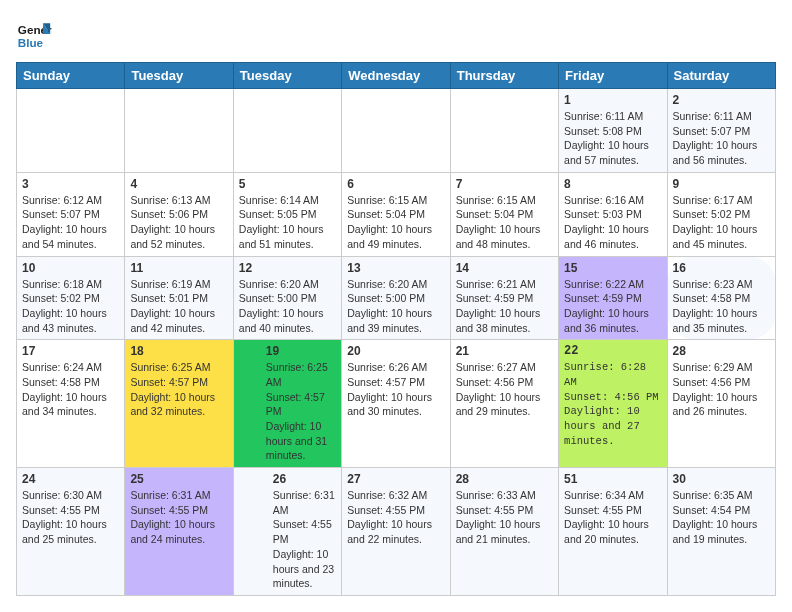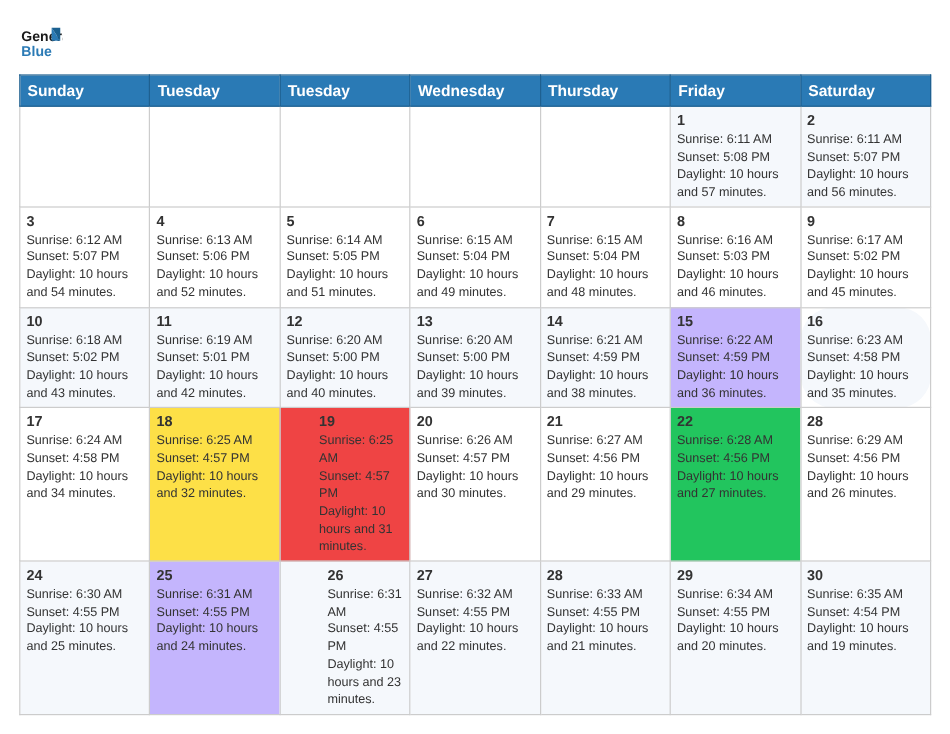--- a/index.html
+++ b/index.html
@@ -188,33 +188,33 @@
       </tr>
       <tr>
         <td style="background-color: rgb(255, 255, 255);">
           <span class="day-num">17</span>
           <div class="cell-content">Sunrise: 6:24 AM<br>Sunset: 4:58 PM<br>Daylight: 10 hours and 34 minutes.</div>
         </td>
         <td style="background-color: #fde047;">
           <span class="day-num">18</span>
           <div class="cell-content">Sunrise: 6:25 AM<br>Sunset: 4:57 PM<br>Daylight: 10 hours and 32 minutes.</div>
         </td>
-        <td style="background-color: #ef4444; padding-left: 32px;">
+        <td style="background-color: #22c55e; padding-left: 32px;">
           <span class="day-num">19</span>
           <div class="cell-content">Sunrise: 6:25 AM<br>Sunset: 4:57 PM<br>Daylight: 10 hours and 31 minutes.</div>
         </td>
         <td style="background-color: rgb(255, 255, 255);">
           <span class="day-num">20</span>
           <div class="cell-content">Sunrise: 6:26 AM<br>Sunset: 4:57 PM<br>Daylight: 10 hours and 30 minutes.</div>
         </td>
         <td style="background-color: rgb(255, 255, 255);">
           <span class="day-num">21</span>
           <div class="cell-content">Sunrise: 6:27 AM<br>Sunset: 4:56 PM<br>Daylight: 10 hours and 29 minutes.</div>
         </td>
-        <td style="background-color: #22c55e;">
+        <td style="background-color: #bef264; font-family: Liberation Mono, monospace;">
           <span class="day-num">22</span>
           <div class="cell-content">Sunrise: 6:28 AM<br>Sunset: 4:56 PM<br>Daylight: 10 hours and 27 minutes.</div>
         </td>
         <td style="background-color: rgb(255, 255, 255);">
           <span class="day-num">28</span>
           <div class="cell-content">Sunrise: 6:29 AM<br>Sunset: 4:56 PM<br>Daylight: 10 hours and 26 minutes.</div>
         </td>
       </tr>
       <tr>
         <td style="background-color: rgb(245, 248, 252);">
@@ -231,21 +231,21 @@
         </td>
         <td style="background-color: rgb(245, 248, 252);">
           <span class="day-num">27</span>
           <div class="cell-content">Sunrise: 6:32 AM<br>Sunset: 4:55 PM<br>Daylight: 10 hours and 22 minutes.</div>
         </td>
         <td style="background-color: rgb(245, 248, 252);">
           <span class="day-num">28</span>
           <div class="cell-content">Sunrise: 6:33 AM<br>Sunset: 4:55 PM<br>Daylight: 10 hours and 21 minutes.</div>
         </td>
         <td style="background-color: rgb(245, 248, 252);">
-          <span class="day-num">29</span>
+          <span class="day-num">51</span>
           <div class="cell-content">Sunrise: 6:34 AM<br>Sunset: 4:55 PM<br>Daylight: 10 hours and 20 minutes.</div>
         </td>
         <td style="background-color: rgb(245, 248, 252);">
           <span class="day-num">30</span>
           <div class="cell-content">Sunrise: 6:35 AM<br>Sunset: 4:54 PM<br>Daylight: 10 hours and 19 minutes.</div>
         </td>
       </tr>
     </tbody>
 </table>
 

